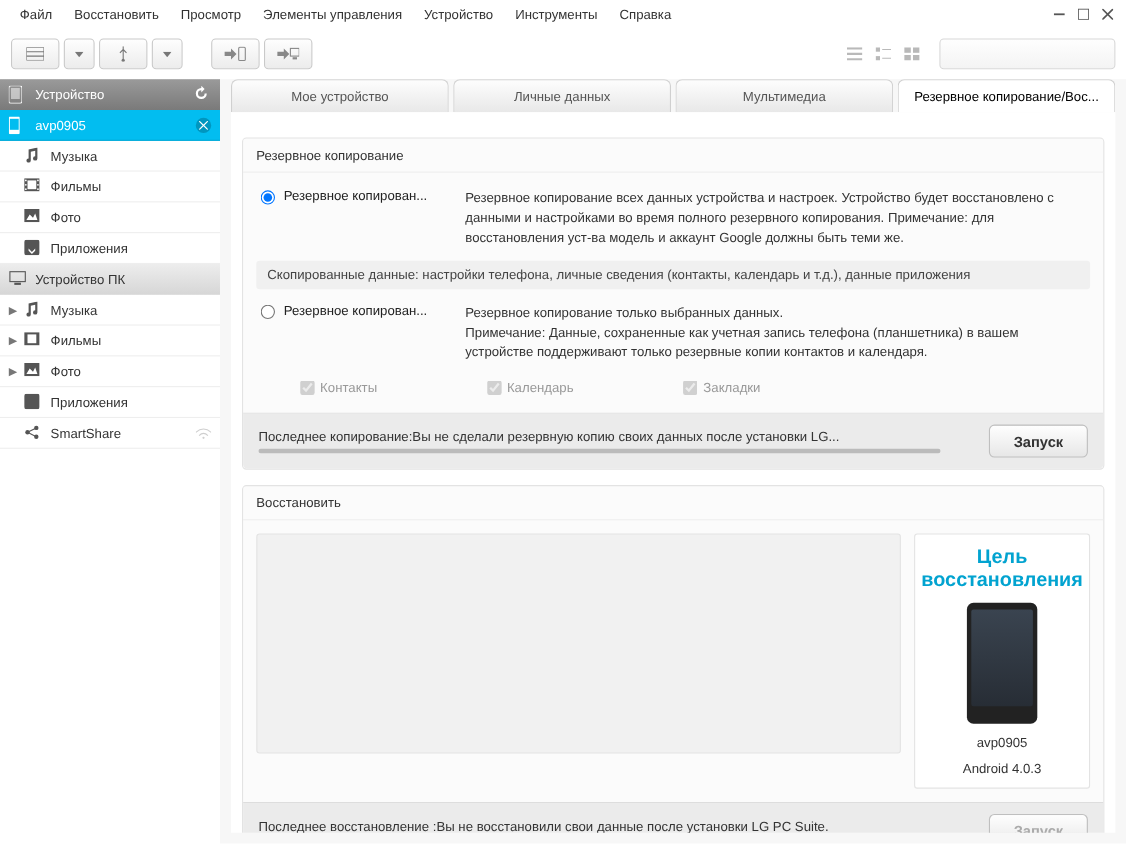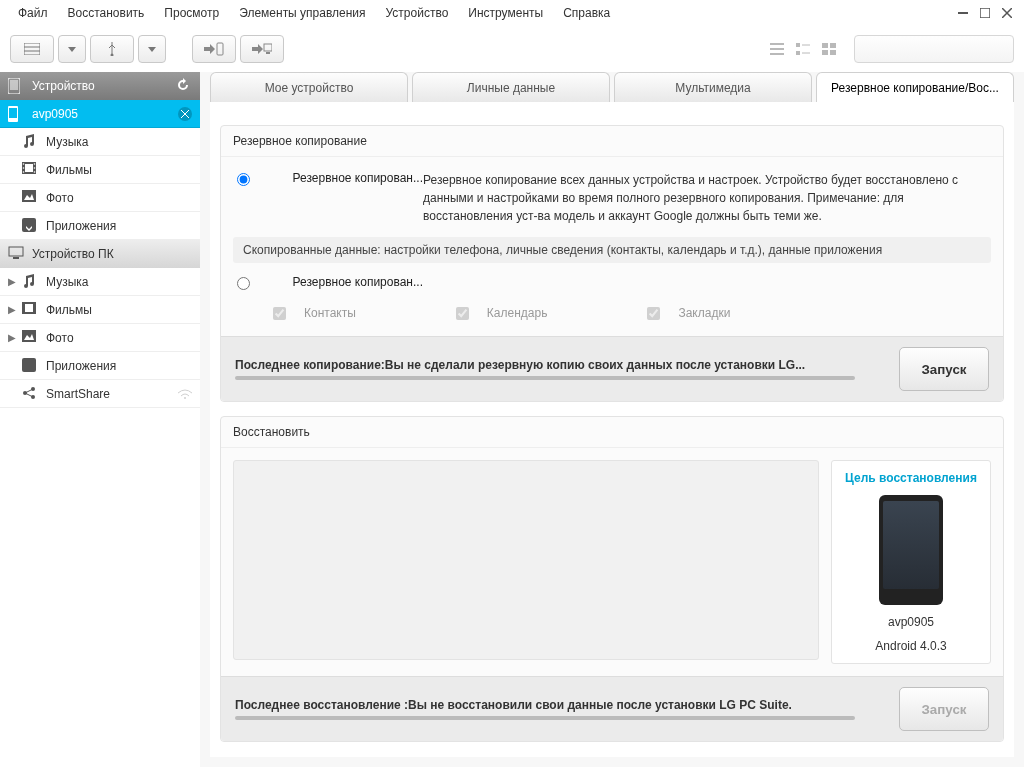--- a/index.html
+++ b/index.html
@@ -40,39 +40,39 @@
 .tab { flex: 1; display: flex; align-items: center; justify-content: center; background: linear-gradient(#fdfdfd,#e8e8e8); border: 1px solid #d0d0d0; border-bottom: none; border-radius: 6px 6px 0 0; margin-right: 4px; color: #555; cursor: default; position: relative; font-size: 12px; }
 .tab.active { background: #fff; color: #000; font-weight: 500; }
 .tab:last-child { margin-right: 10px; }
 
 .panels { flex: 1; background: #fff; margin: 0 10px 10px 10px; padding: 10px; overflow: hidden; }
 .group { border: 1px solid #e3e3e3; border-radius: 4px; background: #fbfbfb; margin-bottom: 14px; margin-top: 13px; }
 .group-title { padding: 8px 12px; font-size: 12px; color: #333; border-bottom: 1px solid #eee; }
 .group-body { padding: 6px 12px 12px 12px; }
 
 .opt-row { display: flex; padding: 8px 0; }
-.opt-left { width: 190px; display: flex; align-items: flex-start; justify-content: space-between; }
+.opt-left { width: 190px; display: flex; align-items: flex-start; }
 .opt-left input[type=radio] { margin: 2px 8px 0 4px; }
 .opt-left .olbl { font-size: 12px; color: #222; white-space: nowrap; overflow: hidden; text-overflow: ellipsis; }
 .opt-desc { flex: 1; font-size: 12px; color: #333; line-height: 1.5; }
 .note-bar { background: #f0f0f0; padding: 6px 10px; font-size: 12px; color: #444; border-radius: 3px; margin: 4px 0; }
 .checks { display: flex; gap: 100px; padding: 8px 0 4px 40px; color: #999; }
-.checks label { display: flex; align-items: center; gap: 18px; }
+.checks label { display: flex; align-items: center; gap: 5px; }
 .checks input { accent-color: #999; }
 
 .action-row { display: flex; align-items: center; padding: 10px 14px; background: #ebebeb; border-top: 1px solid #ddd; border-radius: 0 0 4px 4px; }
-.action-text { flex: 1; font-size: 12px; color: #333; white-space: nowrap; overflow: hidden; text-overflow: ellipsis; font-weight: bold; }
+.action-text { flex: 1; font-size: 12px; color: #333; white-space: nowrap; overflow: hidden; text-overflow: ellipsis; }
 .progress-line { height: 4px; background: #bbb; border-radius: 2px; margin-top: 4px; width: 620px; }
-.run-btn { height: 44px; min-width: 90px; border: 1px solid #bfbfbf; border-radius: 5px; background: linear-gradient(#fefefe,#e7e7e7); font-weight: bold; color: #333; cursor: default; }
+.run-btn { height: 30px; min-width: 90px; border: 1px solid #bfbfbf; border-radius: 5px; background: linear-gradient(#fefefe,#e7e7e7); font-weight: bold; color: #333; cursor: default; }
 .run-btn:disabled { color: #aaa; }
 
 .restore-body { display: flex; padding: 12px; gap: 12px; }
 .restore-left { flex: 1; height: 200px; background: #f1f1f1; border: 1px solid #e3e3e3; border-radius: 3px; }
 .restore-right { width: 160px; border: 1px solid #e3e3e3; border-radius: 3px; background: #fff; display: flex; flex-direction: column; align-items: center; padding: 10px; }
-.restore-right .rtitle { color: #02a3d0; font-size: 12px; font-weight: bold; text-align: center; margin-bottom: 10px; }
+.restore-right .rtitle { color: #02a3d0; font-size: 18px; font-weight: bold; text-align: center; margin-bottom: 10px; }
 .phone { width: 64px; height: 110px; background: #222; border-radius: 6px; padding: 6px 4px; }
 .phone .screen { width: 100%; height: 88px; background: linear-gradient(#3a4450,#272d35); border-radius: 2px; }
 .restore-right .dname { margin-top: 10px; font-size: 12px; text-align: center; }
 
 svg { display: block; }
 </style>
 </head>
 <body>
 
 <div class="menubar">
@@ -304,21 +304,21 @@
             <path d="M0 4 Q7 -2 14 4 M3 7 Q7 3 11 7" stroke="#888" fill="none"></path>
             <circle cx="7" cy="9" r="1" fill="#888"></circle>
           </svg>
         </span>
       </div>
   </div>
 
   <div class="content">
     <div class="tabs">
       <div class="tab">Мое устройство</div>
-      <div class="tab">Личные данные</div>
+      <div class="tab">Личные данных</div>
       <div class="tab">Мультимедиа</div>
       <div class="tab active">Резервное копирование/Вос...</div>
     </div>
 
     <div class="panels">
       <div class="group">
         <div class="group-title">Резервное копирование</div>
         <div class="group-body">
           <div class="opt-row">
             <div class="opt-left">
@@ -326,20 +326,22 @@
               <span class="olbl">Резервное копирован...</span>
             </div>
             <div class="opt-desc">Резервное копирование всех данных устройства и настроек. Устройство будет восстановлено с данными и настройками во время полного резервного копирования. Примечание: для восстановления уст-ва модель и аккаунт Google должны быть теми же.</div>
           </div>
           <div class="note-bar">Скопированные данные: настройки телефона, личные сведения (контакты, календарь и т.д.), данные приложения</div>
           <div class="opt-row">
             <div class="opt-left">
               <input type="radio" name="bk" style="">
               <span class="olbl">Резервное копирован...</span>
             </div>
+            <div class="opt-desc" style="white-space:pre-line">Резервное копирование только выбранных данных.
+Примечание: Данные, сохраненные как учетная запись телефона (планшетника) в вашем устройстве поддерживают только резервные копии контактов и календаря.</div>
           </div>
           <div class="checks">
             <label>
                 <input type="checkbox" checked="" disabled="" style="">
                 <span>Контакты</span>
               </label>
             <label>
                 <input type="checkbox" checked="" disabled="" style="">
                 <span>Календарь</span>
               </label>

